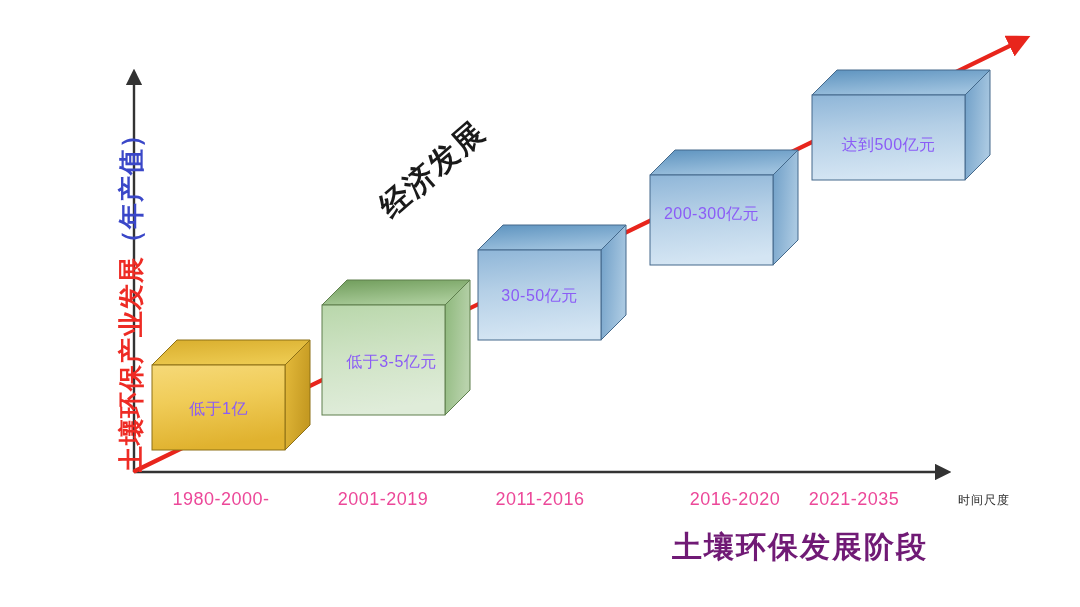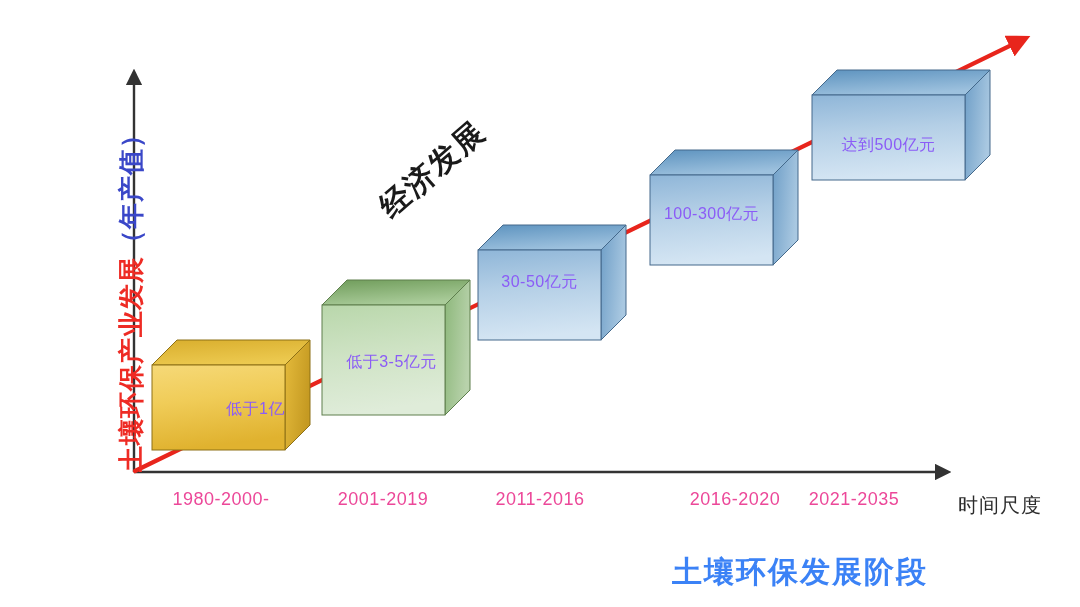--- a/index.html
+++ b/index.html
@@ -60,32 +60,32 @@
     top: 489px;
     font-size: 18px;
     color: #ec4899;
     text-align: center;
     letter-spacing: 0.5px;
   }
   #x-axis-unit {
     position: absolute;
     left: 958px;
     top: 492px;
-    font-size: 20px;
+    font-size: 12px;
     color: #2b2b2b;
     letter-spacing: 1px;
   }
   
   #bottom-title {
     position: absolute;
     left: 672px;
-    top: 552px;
+    top: 527px;
     font-size: 30px;
     font-weight: bold;
-    color: #3b82f6;
+    color: #701a75;
     letter-spacing: 2px;
   }
   
   .box-label {
     position: absolute;
     font-size: 16px;
     color: #8b5cf6;
     text-align: center;
     letter-spacing: 0.5px;
     pointer-events: none;
@@ -188,24 +188,24 @@
       <rect x="812" y="95" width="153" height="85" fill="url(#g3-front)" stroke="#44698b" stroke-width="1"></rect>
     </g>
   </svg>
 
   <div id="y-axis-label">
     <span class="red-part">土壤环保产业发展</span><span class="blue-part">（年产值）</span>
   </div>
 
   <div id="economy-label">经济发展</div>
 
-  <div class="box-label" style="left:152px; top:399px; width:133px;text-align:right;">低于1亿</div>
+  <div class="box-label" style="left:152px; top:399px; width:133px;">低于1亿</div>
   <div class="box-label" style="left:330px; top:352px; width:123px;">低于3-5亿元</div>
-  <div class="box-label" style="left:478px; top:272px; width:123px;">30-50亿元</div>
-  <div class="box-label" style="left:650px; top:204px; width:123px;">100-300亿元</div>
+  <div class="box-label" style="left:478px; top:286px; width:123px;">30-50亿元</div>
+  <div class="box-label" style="left:650px; top:204px; width:123px;">200-300亿元</div>
   <div class="box-label" style="left:812px; top:135px; width:153px;">达到500亿元</div>
 
   <div class="tick-label" style="left:158px; width:126px;">1980-2000-</div>
   <div class="tick-label" style="left:320px; width:126px;">2001-2019</div>
   <div class="tick-label" style="left:477px; width:126px;">2011-2016</div>
   <div class="tick-label" style="left:672px; width:126px;">2016-2020</div>
   <div class="tick-label" style="left:791px; width:126px;">2021-2035</div>
 
   <div id="x-axis-unit">时间尺度</div>
 

